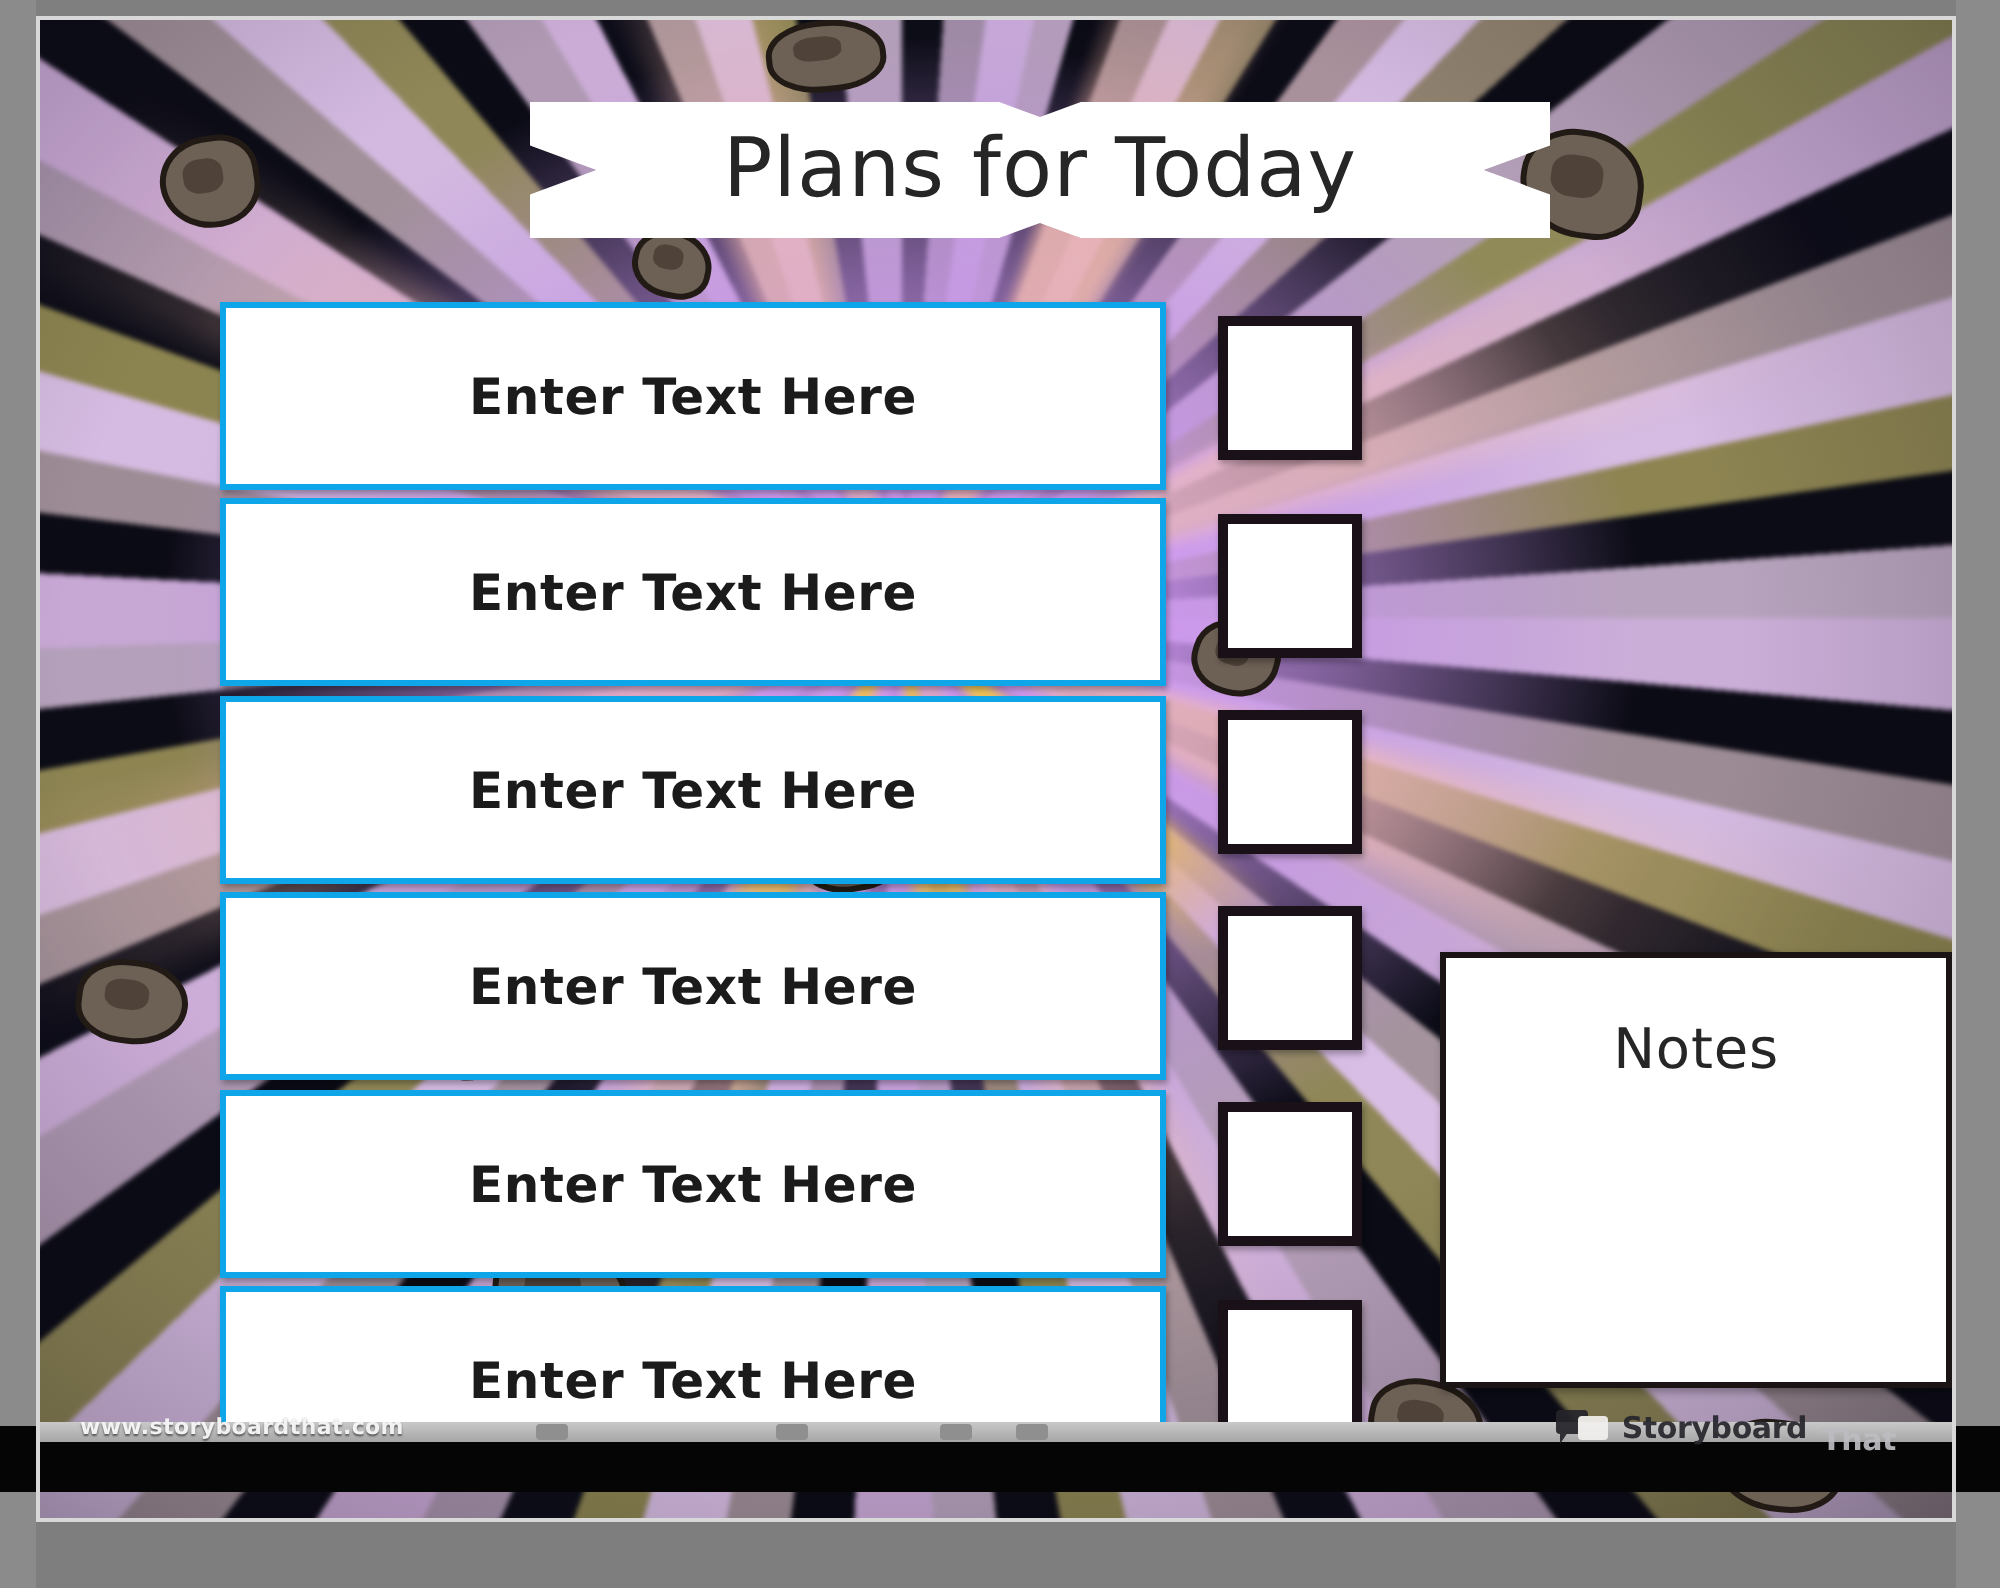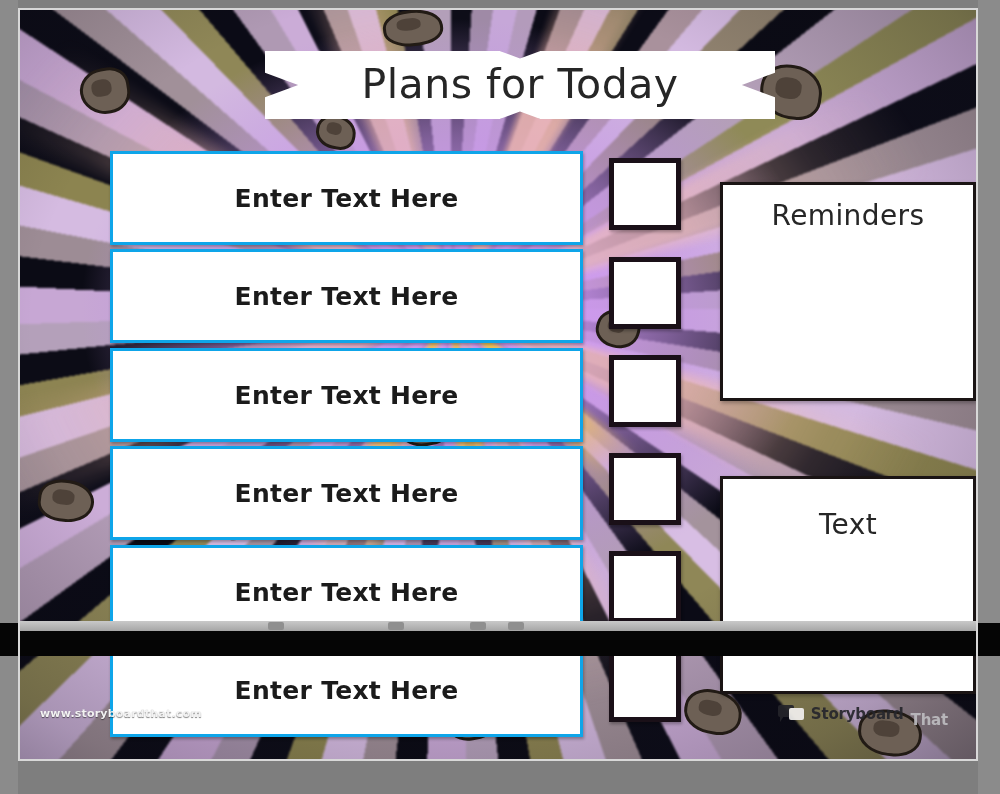--- a/index.html
+++ b/index.html
@@ -5,21 +5,21 @@
   html,body{margin:0;padding:0;}
   body{
     width:1000px;height:794px;
     background:#7e7e7e;
     font-family:"DejaVu Sans", sans-serif;
     overflow:hidden;
   }
 
   
   #poster-window{
-    position:absolute;left:0;top:0;width:1000px;height:656px;
+    position:absolute;left:0;top:0;width:1000px;height:746px;
     background:#8a8a8a;
   }
   .frame-edge-top{position:absolute;left:0;top:0;width:1000px;height:8px;background:#7f7f7f;}
   .frame-edge-left{position:absolute;left:0;top:0;width:18px;height:794px;background:#8b8b8b;}
   .frame-edge-right{position:absolute;right:0;top:0;width:22px;height:794px;background:#8b8b8b;}
   .frame-inner-hairline{
     position:absolute;left:18px;top:8px;width:960px;height:753px;
     box-shadow:inset 0 0 0 2px #d8d8d8;
     pointer-events:none;z-index:40;
   }
@@ -365,25 +365,22 @@
       <span class="task-row-label">Enter Text Here</span>
     </div>
 
     <div class="checkbox" style="top:148px;"></div>
     <div class="checkbox" style="top:247px;"></div>
     <div class="checkbox" style="top:345px;"></div>
     <div class="checkbox" style="top:443px;"></div>
     <div class="checkbox" style="top:541px;"></div>
     <div class="checkbox" style="top:640px;"></div>
 
-    <div class="side-panel" id="panel-reminders">
-      <div class="side-panel-title">Reminders</div>
-    </div>
     <div class="side-panel" id="panel-notes">
-      <div class="side-panel-title">Text</div>
+      <div class="side-panel-title">Notes</div>
     </div>
 
     <div id="site-url">www.storyboardthat.com</div>
 
     <div id="brand-watermark">
       <span id="brand-bubbles">
         <span class="b-dark"></span>
         <span class="b-light"></span>
       </span>
       <span id="brand-name">Storyboard</span>

